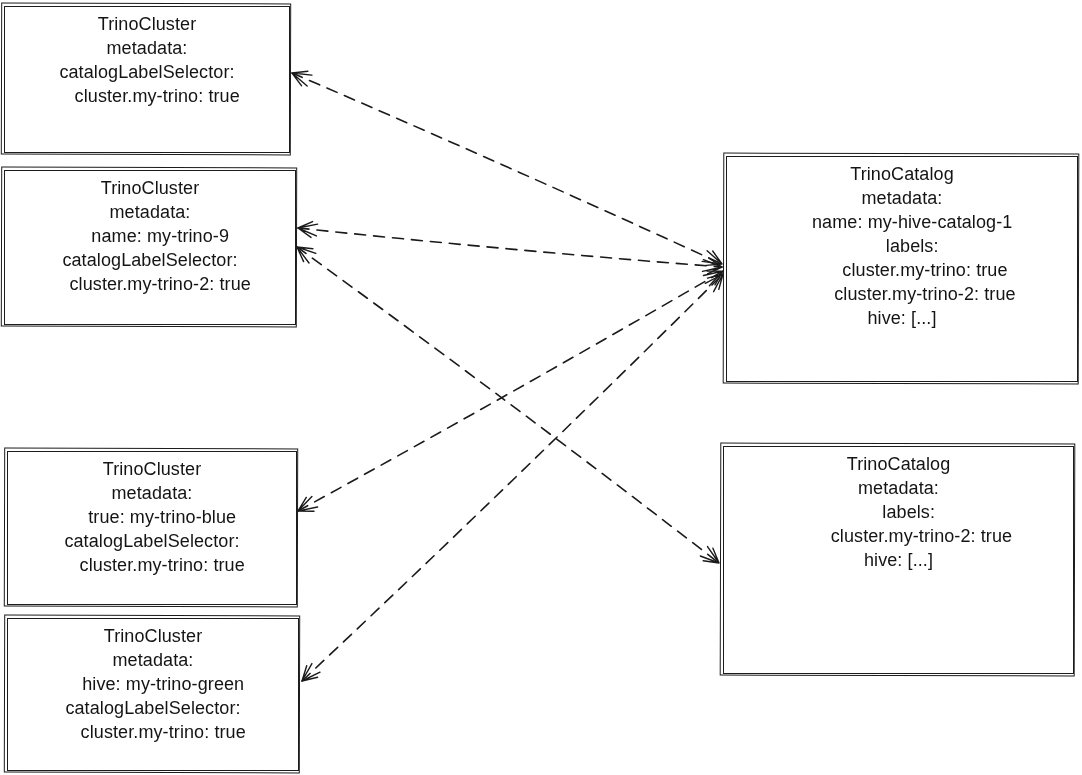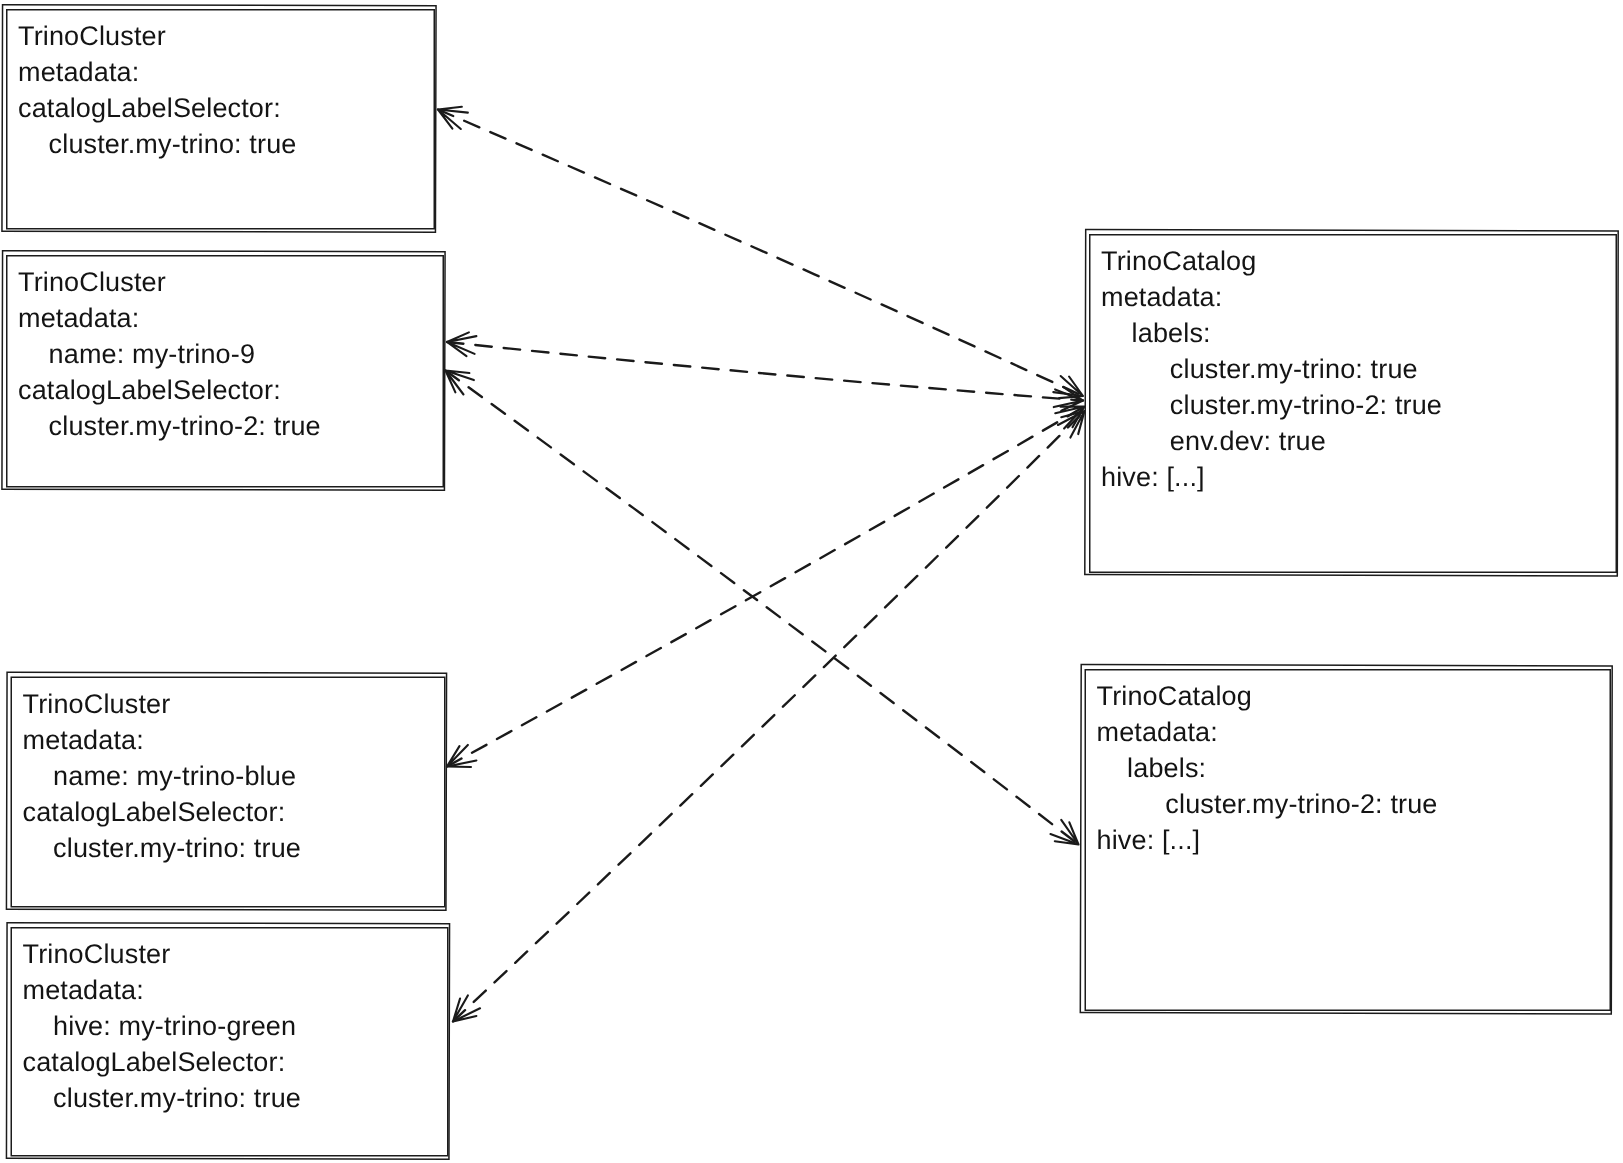--- a/index.html
+++ b/index.html
@@ -21,20 +21,21 @@
     content:"";position:absolute;pointer-events:none;
     left:-4px;top:-4px;right:-2px;bottom:-3px;
     border:1.2px solid #1c1c1c;
     transform:rotate(0.15deg);
   }
   .ln{
     white-space:pre;
     font-size:18px;line-height:24px;
     color:#141414;
     letter-spacing:0.1px;
+    text-align:center;
   }
 </style>
 </head>
 <body>
 
 <svg id="edges" width="1082" height="775" viewBox="0 0 1082 775" xmlns="http://www.w3.org/2000/svg">
     <path d="M 292 73 Q 508.2178237783833 165.75830248845642 722 264" fill="none" stroke="#1a1a1a" stroke-width="1.6" stroke-linecap="round" stroke-dasharray="11 8"></path>
     <path d="M 292 73 L 311.9 75.1 M 292 73 L 307.9 71.2 M 292 73 L 307.2 86.0 M 292 73 L 301.6 85.8 " fill="none" stroke="#1a1a1a" stroke-width="1.4" stroke-linecap="round"></path>
     <path d="M 722 264 L 702.2 261.4 M 722 264 L 706.1 265.4 M 722 264 L 707.1 250.7 M 722 264 L 712.7 251.0 " fill="none" stroke="#1a1a1a" stroke-width="1.4" stroke-linecap="round"></path>
     <path d="M 298 228 Q 509.7252165620518 250.48738917153915 722 267" fill="none" stroke="#1a1a1a" stroke-width="1.6" stroke-linecap="round" stroke-dasharray="11 8"></path>
@@ -62,40 +63,40 @@
   <div class="ln">TrinoCluster</div>
   <div class="ln">metadata:</div>
   <div class="ln">    name: my-trino-9</div>
   <div class="ln">catalogLabelSelector:</div>
   <div class="ln">    cluster.my-trino-2: true</div>
 </div>
 
 <div class="box" style="left:7px;top:451px;width:290px;height:154px">
   <div class="ln">TrinoCluster</div>
   <div class="ln">metadata:</div>
-  <div class="ln">    name: my-trino-blue</div>
+  <div class="ln">    true: my-trino-blue</div>
   <div class="ln">catalogLabelSelector:</div>
   <div class="ln">    cluster.my-trino: true</div>
 </div>
 
 <div class="box" style="left:7px;top:618px;width:292px;height:153px">
   <div class="ln">TrinoCluster</div>
   <div class="ln">metadata:</div>
   <div class="ln">    hive: my-trino-green</div>
   <div class="ln">catalogLabelSelector:</div>
   <div class="ln">    cluster.my-trino: true</div>
 </div>
 
 <div class="box" style="left:726px;top:156px;width:352px;height:226px">
   <div class="ln">TrinoCatalog</div>
   <div class="ln">metadata:</div>
+  <div class="ln">    name: my-hive-catalog-1</div>
   <div class="ln">    labels:</div>
   <div class="ln">         cluster.my-trino: true</div>
   <div class="ln">         cluster.my-trino-2: true</div>
-  <div class="ln">         env.dev: true</div>
   <div class="ln">hive: [...]</div>
 </div>
 
 <div class="box" style="left:723px;top:446px;width:351px;height:228px">
   <div class="ln">TrinoCatalog</div>
   <div class="ln">metadata:</div>
   <div class="ln">    labels:</div>
   <div class="ln">         cluster.my-trino-2: true</div>
   <div class="ln">hive: [...]</div>
 </div>

